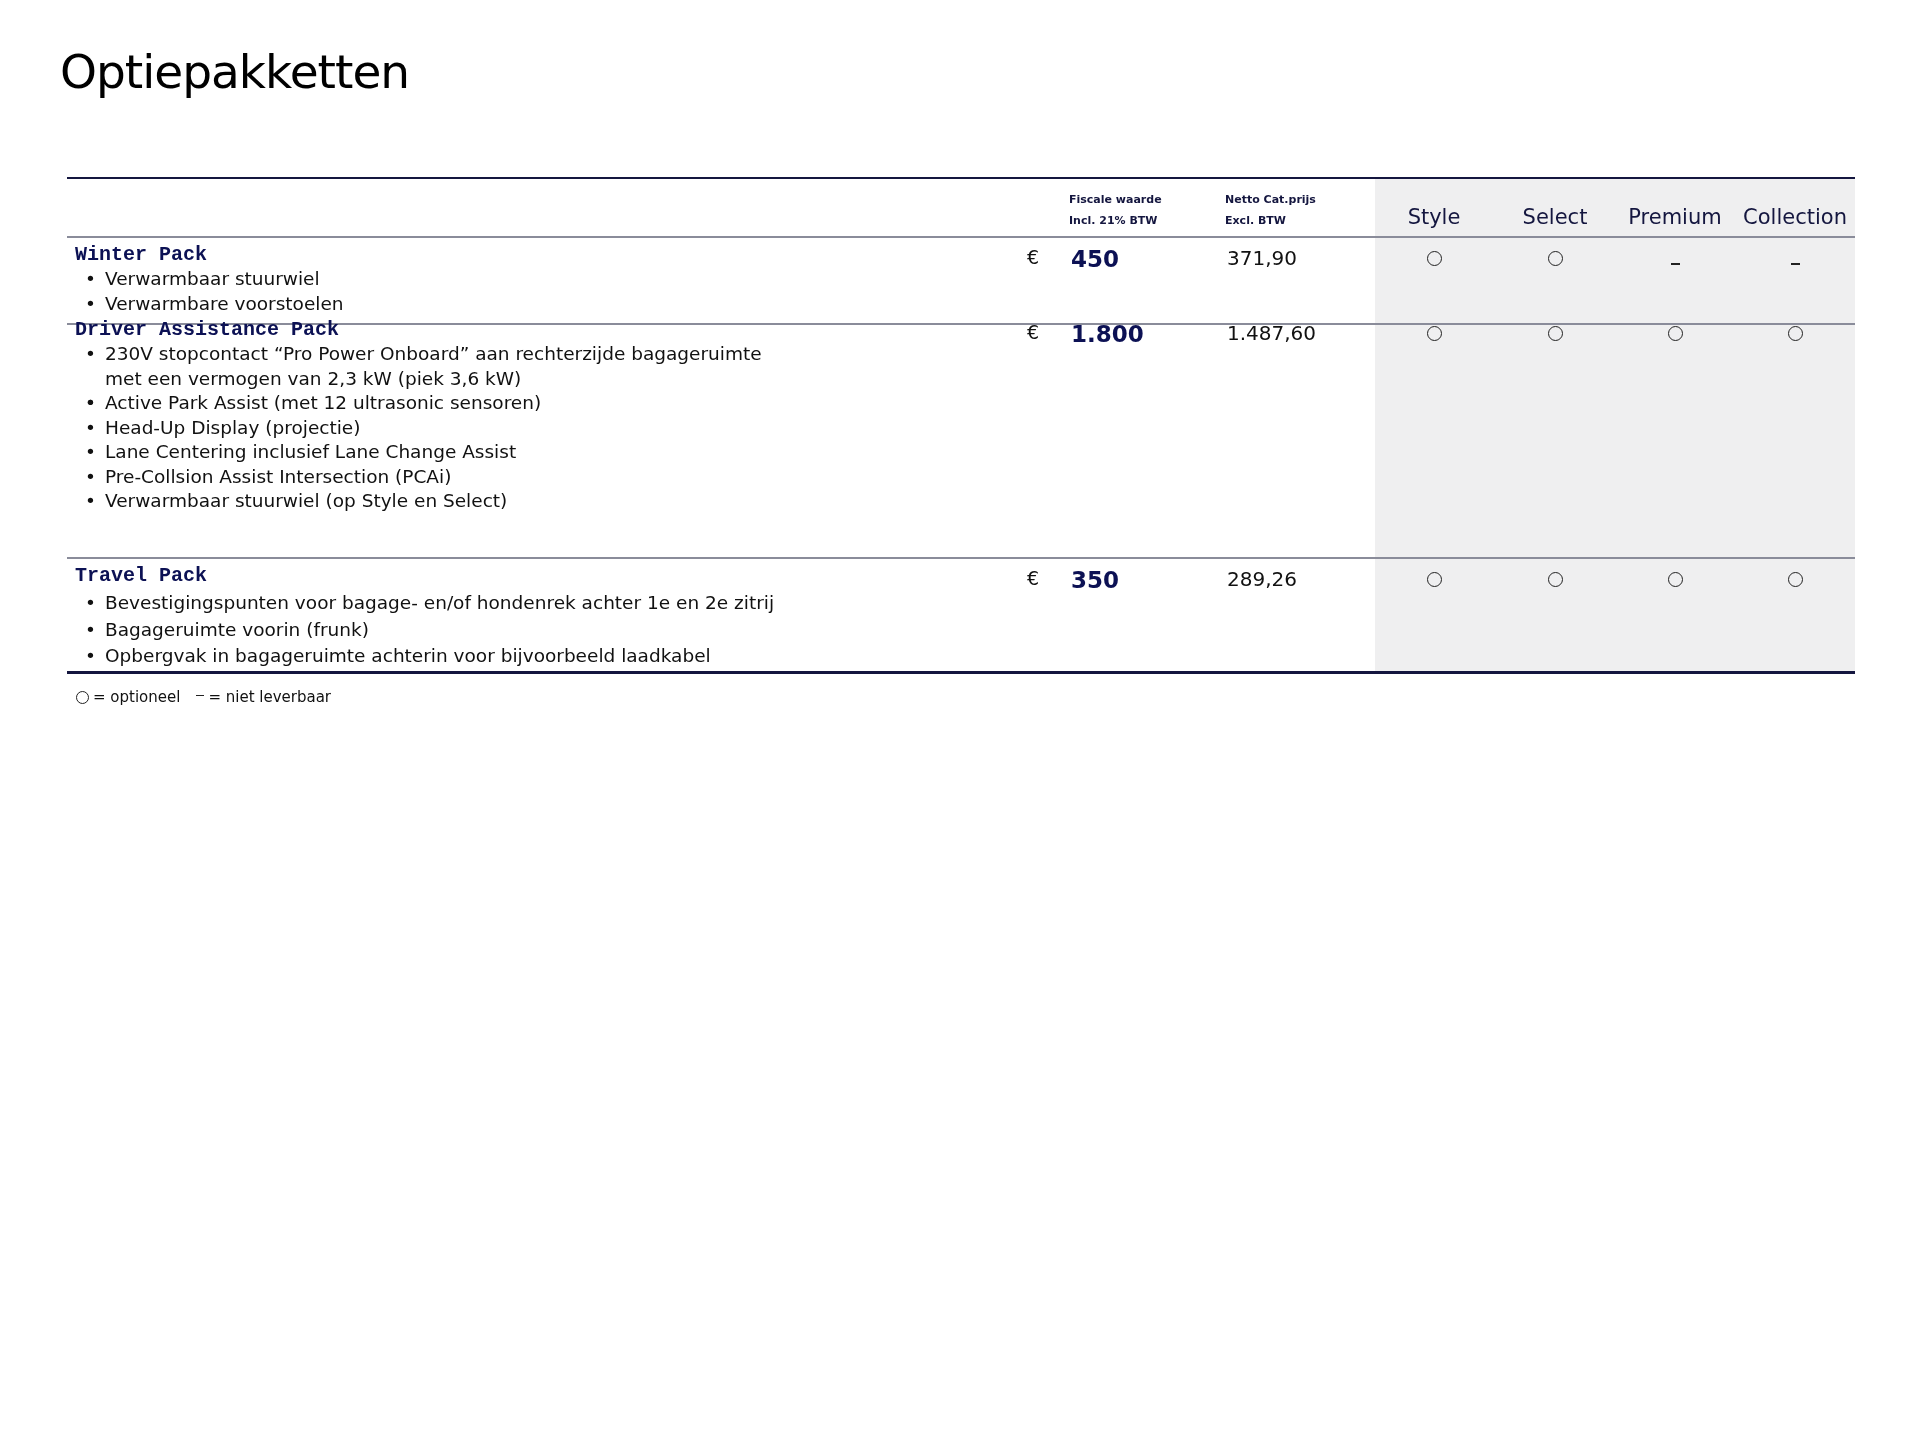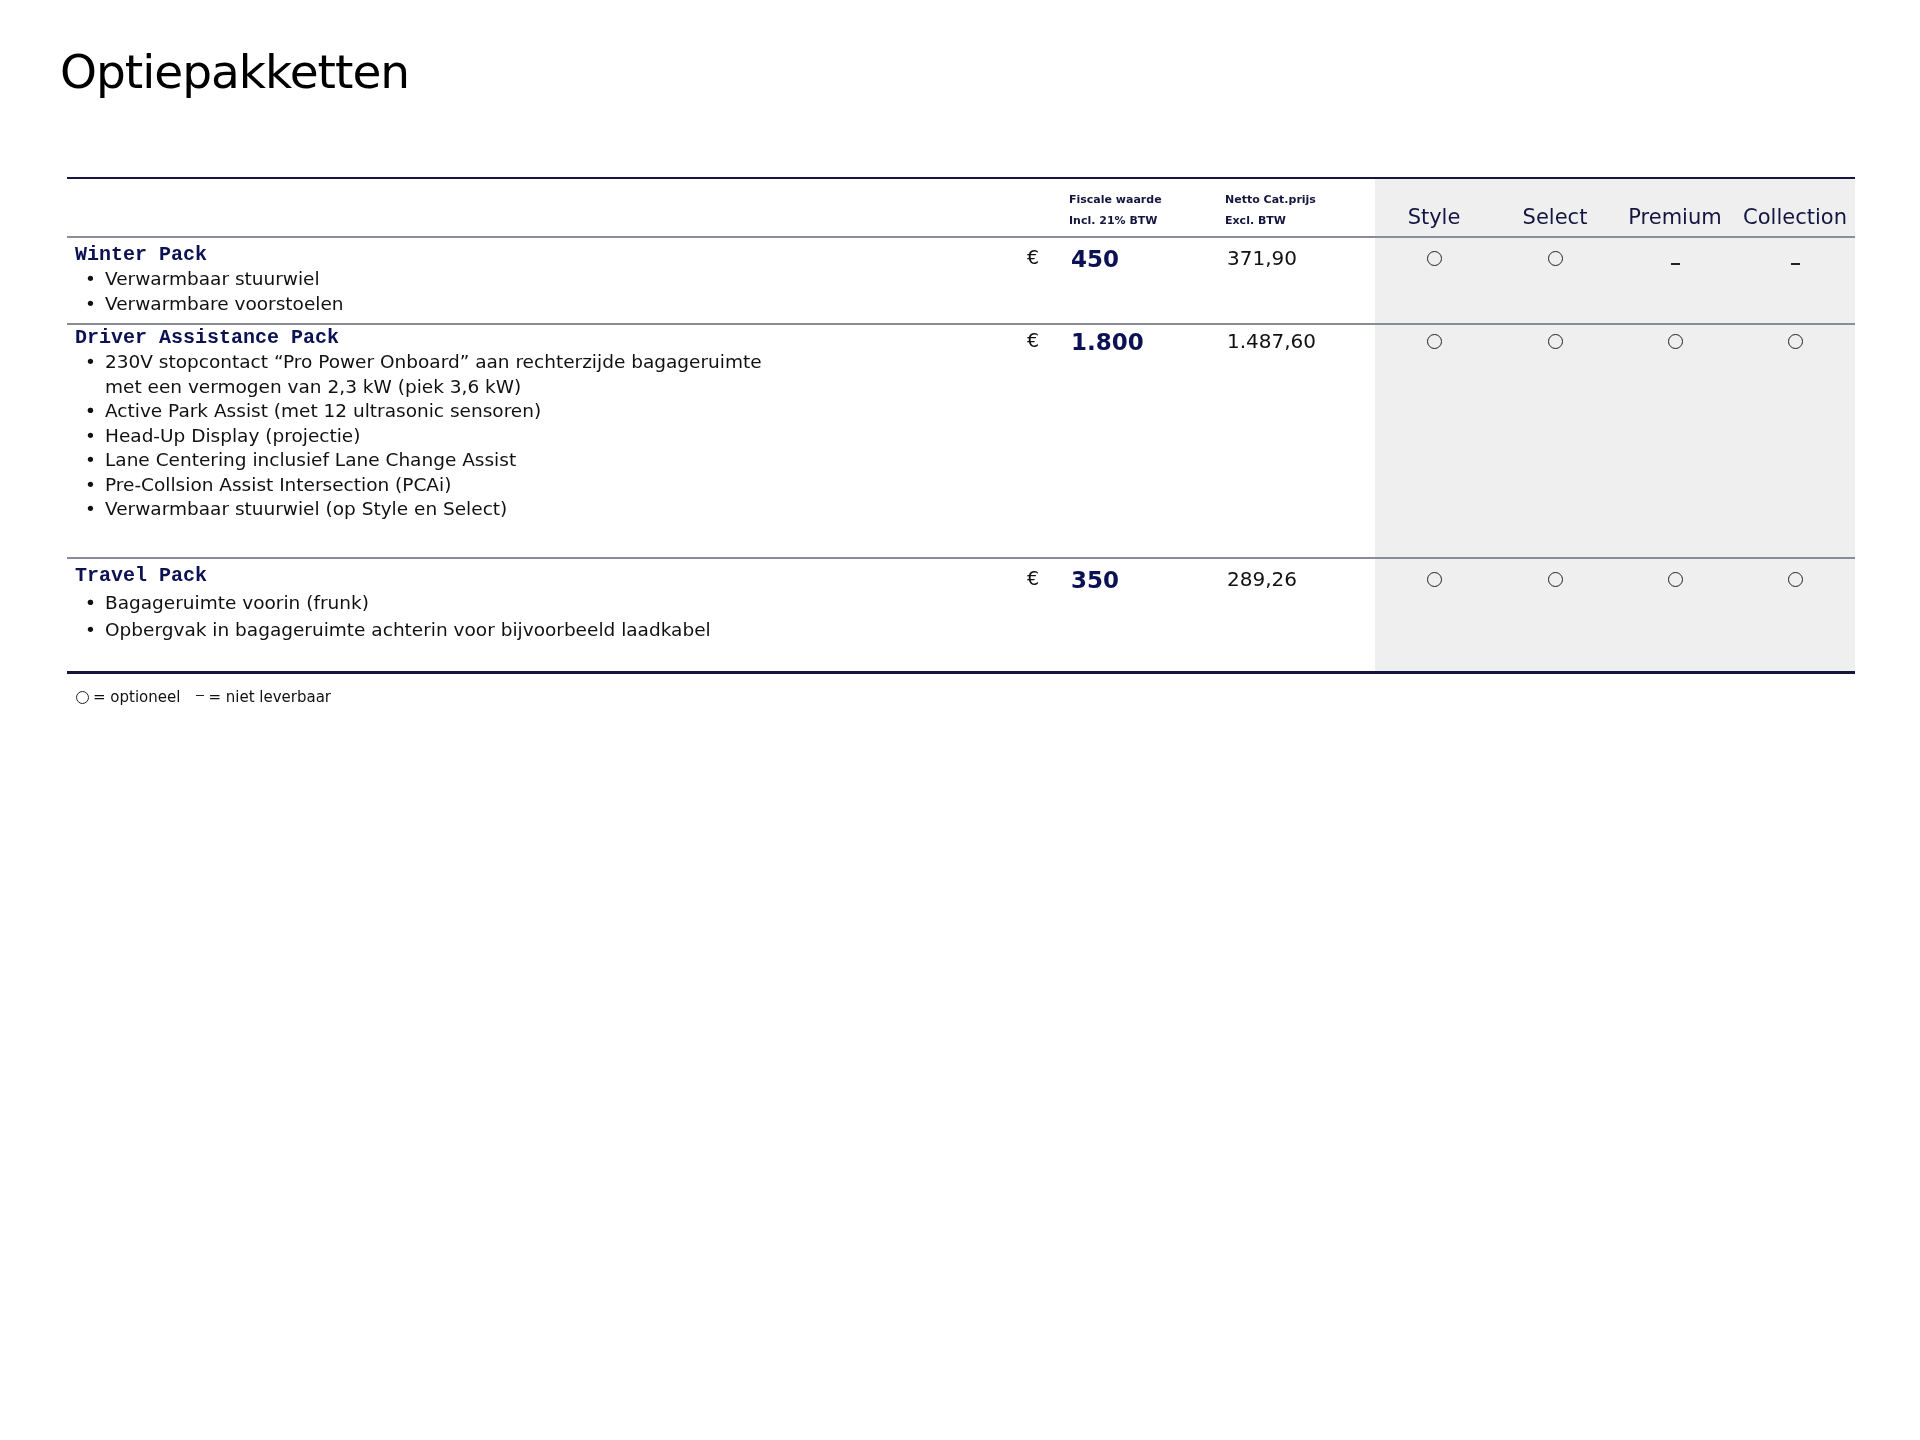--- a/index.html
+++ b/index.html
@@ -65,21 +65,21 @@
     <span class="fiscal">450</span>
     <span class="netto">371,90</span>
     <div class="mark" style="left:1307px;"><span class="circle"></span></div>
     <div class="mark" style="left:1428px;"><span class="circle"></span></div>
     <div class="mark" style="left:1548px;"><span class="dash"></span></div>
     <div class="mark" style="left:1668px;"><span class="dash"></span></div>
   </div>
 
   <div class="rule-mid" style="top:146px;"></div>
 
-  <div class="row" style="top:144px; height:220px;">
+  <div class="row" style="top:136px; height:220px;">
     <div class="pack-title">Driver Assistance Pack</div>
     <ul class="bullets" style="top:29px;">
       <li><span class="dot">•</span><span>230V stopcontact “Pro Power Onboard” aan rechterzijde bagageruimte</span></li>
       <li class="cont"><span>met een vermogen van 2,3 kW (piek 3,6 kW)</span></li>
       <li><span class="dot">•</span></li>
       <li><span class="dot">•</span><span>Active Park Assist (met 12 ultrasonic sensoren)</span></li>
       <li><span class="dot">•</span><span>Head-Up Display (projectie)</span></li>
       <li><span class="dot">•</span><span>Lane Centering inclusief Lane Change Assist</span></li>
       <li><span class="dot">•</span><span>Pre-Collsion Assist Intersection (PCAi)</span></li>
       <li><span class="dot">•</span><span>Verwarmbaar stuurwiel (op Style en Select)</span></li>
@@ -91,21 +91,21 @@
     <div class="mark" style="left:1428px;"><span class="circle"></span></div>
     <div class="mark" style="left:1548px;"><span class="circle"></span></div>
     <div class="mark" style="left:1668px;"><span class="circle"></span></div>
   </div>
 
   <div class="rule-mid" style="top:380px;"></div>
 
   <div class="row" style="top:382px; height:112px;">
     <div class="pack-title">Travel Pack</div>
     <ul class="bullets" style="top:31px;">
-      <li style="line-height:26.5px;"><span class="dot">•</span></li>
+      <li style="line-height:26.5px;"><span class="dot">•</span><span>Bevestigingspunten voor bagage- en/of hondenrek achter 1e en 2e zitrij</span></li>
       <li style="line-height:26.5px;"><span class="dot">•</span><span>Bagageruimte voorin (frunk)</span></li>
       <li style="line-height:26.5px;"><span class="dot">•</span><span>Opbergvak in bagageruimte achterin voor bijvoorbeeld laadkabel</span></li>
     </ul>
     <span class="euro">€</span>
     <span class="fiscal">350</span>
     <span class="netto">289,26</span>
     <div class="mark" style="left:1307px;"><span class="circle"></span></div>
     <div class="mark" style="left:1428px;"><span class="circle"></span></div>
     <div class="mark" style="left:1548px;"><span class="circle"></span></div>
     <div class="mark" style="left:1668px;"><span class="circle"></span></div>

